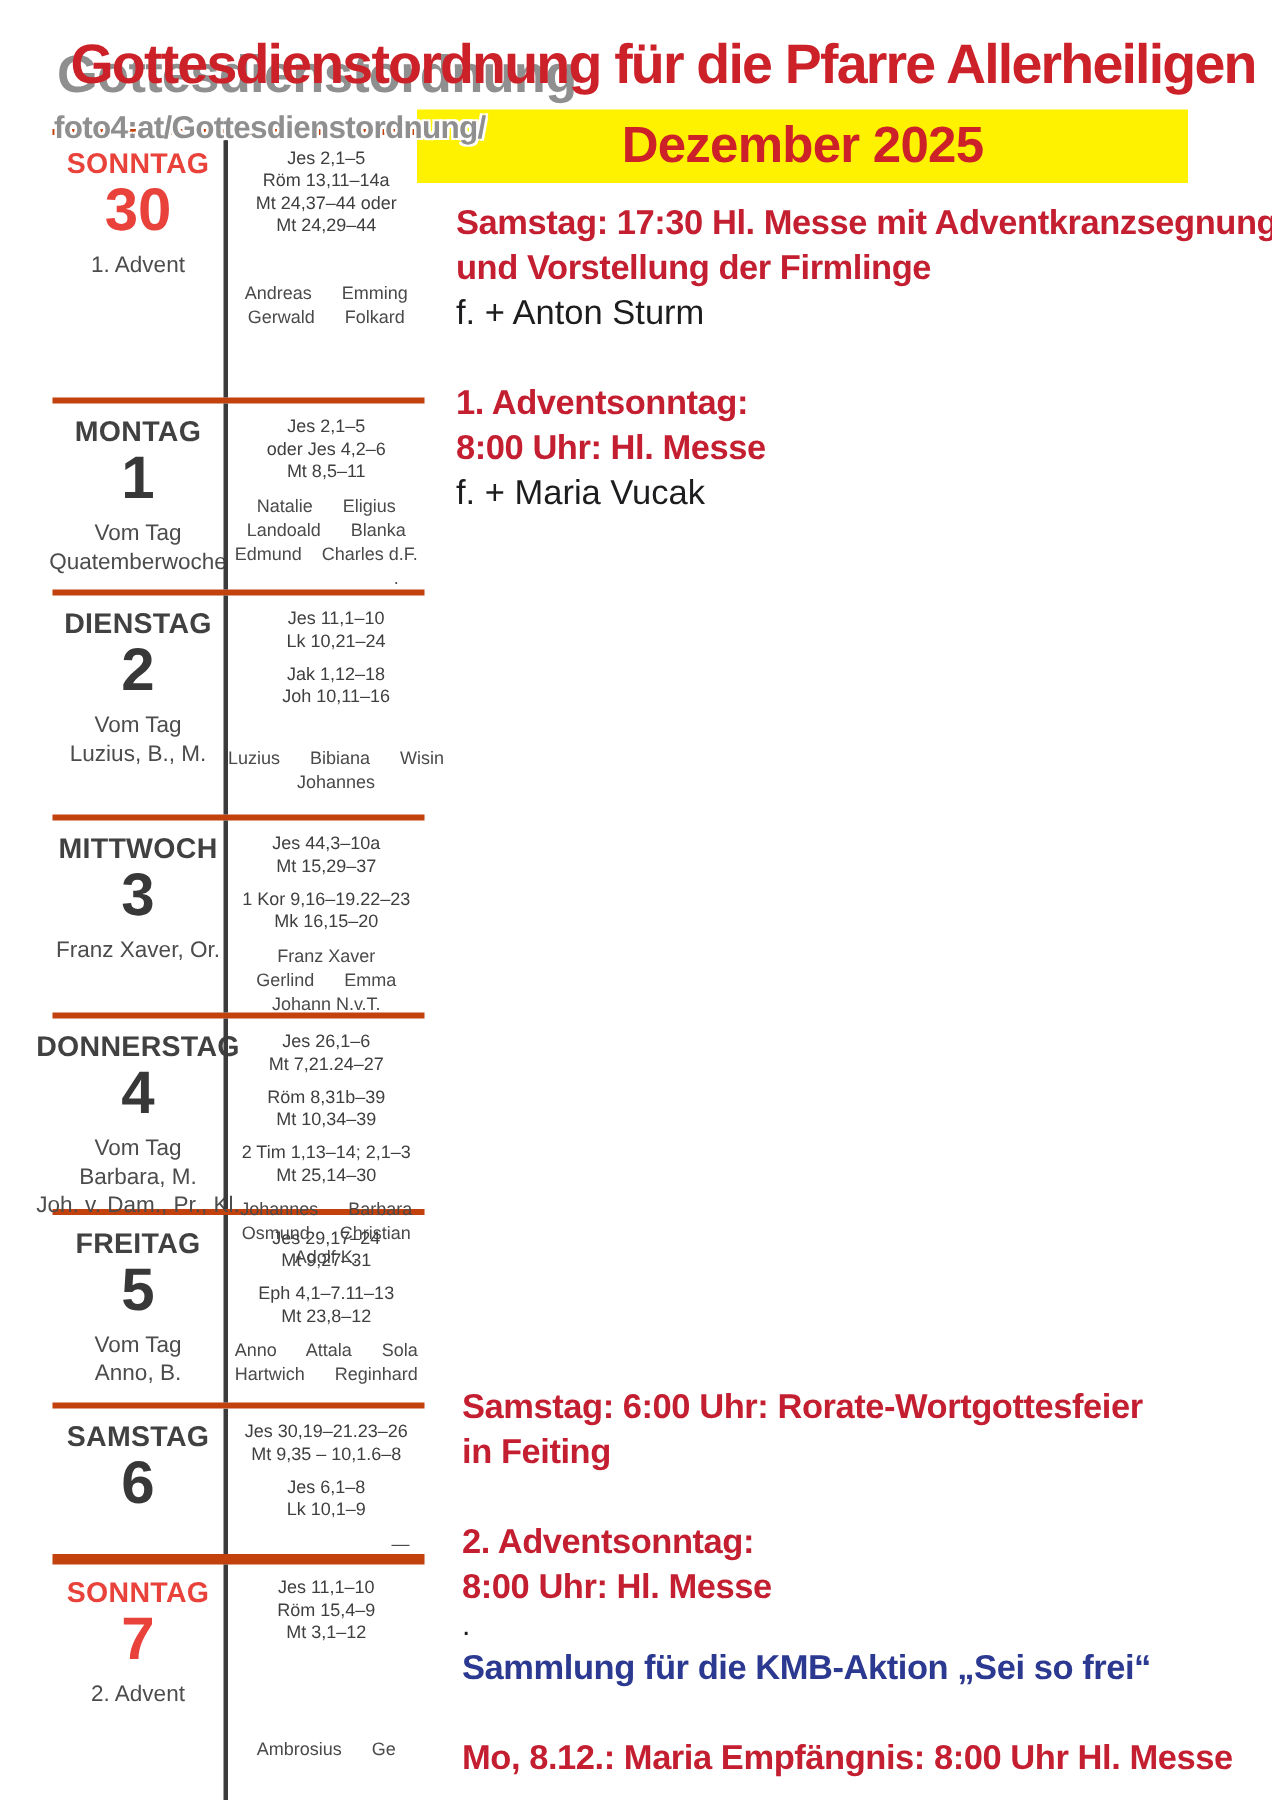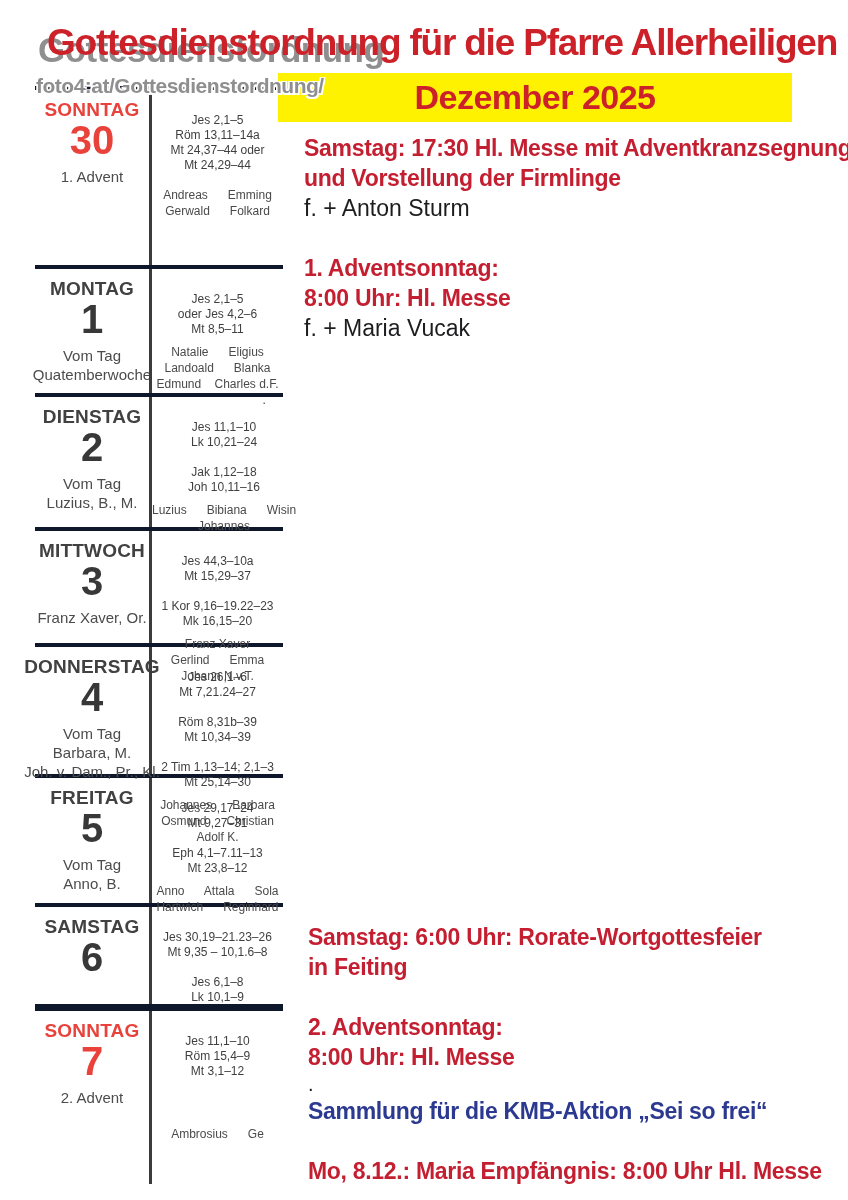--- a/index.html
+++ b/index.html
@@ -33,27 +33,27 @@
   }
   .month-box .month-label{
     font-size:34px;font-weight:700;color:#cc2129;letter-spacing:-0.5px;
   }
   
   .calendar{
     position:absolute;left:35px;top:86px;width:248px;z-index:3;
   }
   .cell{
     box-sizing:border-box;display:flex;
-    border-top:4px solid #0f172a;
+    border-top:4px solid #c2410c;
     background:transparent;
   }
   .cell:nth-child(1){height:179px;}
   .cell:nth-child(2){height:128px;}
-  .cell:nth-child(3){height:134px;}
-  .cell:nth-child(4){height:116px;}
+  .cell:nth-child(3){height:150px;}
+  .cell:nth-child(4){height:132px;}
   .cell:nth-child(5){height:131px;}
   .cell:nth-child(6){height:129px;}
   .cell:nth-child(7){height:101px;overflow:hidden;}
   .cell:nth-child(8){height:180px;border-top-width:7px;}
   .cell-left{
     width:114px;flex:none;text-align:center;
     display:flex;flex-direction:column;align-items:center;
   }
   .cell-right{
     flex:1;border-left:3px solid #3b3b3b;
@@ -63,21 +63,21 @@
   .dayname{
     margin-top:9px;font-size:19px;font-weight:700;color:#414141;
     letter-spacing:0.2px;white-space:nowrap;
   }
   .daynum{
     font-size:40px;font-weight:700;color:#383838;line-height:0.95;margin-top:0;
   }
   .notes{margin-top:8px;font-size:15px;color:#4c4c4c;line-height:19px;white-space:nowrap;}
   .cell.sunday .dayname,.cell.sunday .daynum{color:#e8423a;}
   .readings{font-size:12px;color:#3f3f3f;line-height:15px;text-align:center;}
-  .readings .group{margin-bottom:7px;margin-top:15px;}
+  .readings .group{margin-bottom:7px;}
   .names{
     margin-top:auto;padding-bottom:14px;
     font-size:12px;color:#4a4a4a;line-height:16px;text-align:center;white-space:pre;
   }
   .cell:nth-child(1) .names{padding-bottom:46px;}
   .cell:nth-child(7) .names{text-align:right;align-self:flex-end;padding-right:10px;padding-bottom:6px;}
   .cell:nth-child(8) .names{padding-bottom:42px;}
   
   .announcements{position:absolute;z-index:4;width:545px;}
   .ann-top{left:304px;top:133px;}

